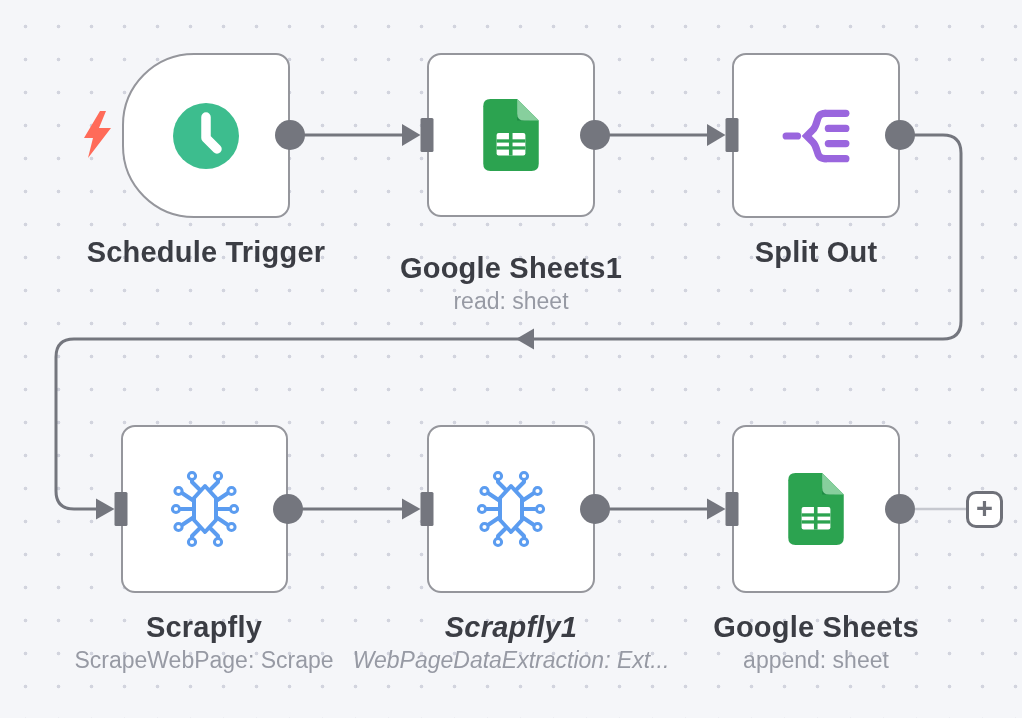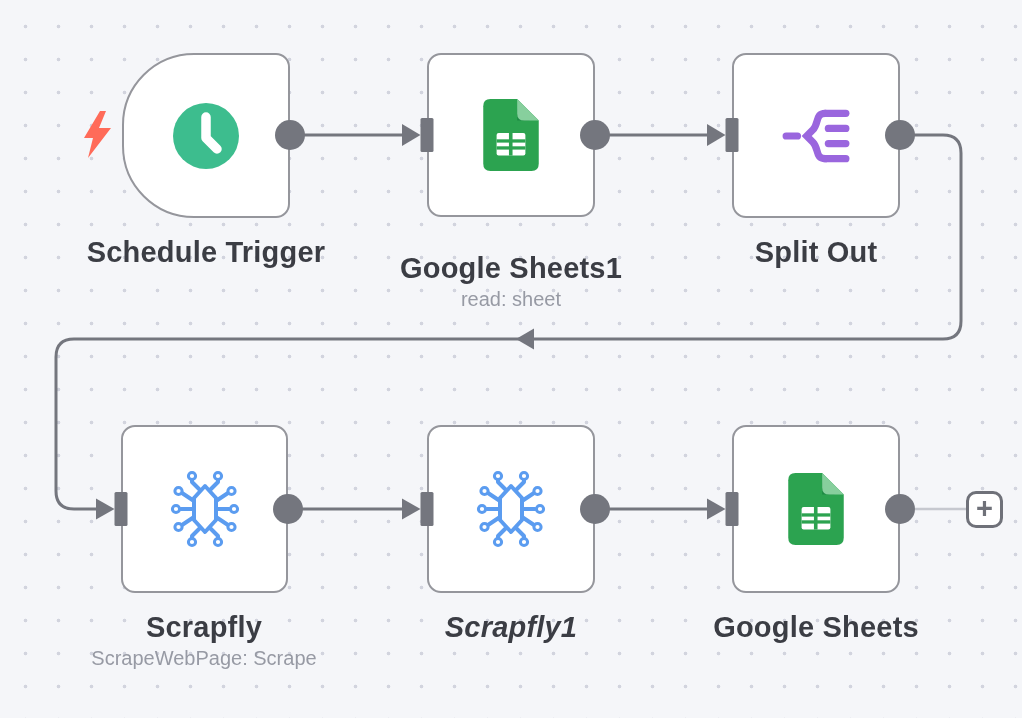--- a/index.html
+++ b/index.html
@@ -31,21 +31,21 @@
     z-index:2;
   }
   .node-title{
     font-size:29px;
     font-weight:600;
     color:#3b3d44;
     letter-spacing:0.2px;
     white-space:nowrap;
   }
   .node-sub{
-    font-size:20px;
+    font-size:23px;
     color:#979aa4;
     margin-top:3px;
     white-space:nowrap;
   }
   .bolt{position:absolute;left:83px;top:111px;z-index:2;}
   .add-btn{
     position:absolute;left:966px;top:491px;width:37px;height:37px;
     box-sizing:border-box;
     background:#fff;border:3px solid #6f7179;border-radius:10px;
     display:flex;align-items:center;justify-content:center;
@@ -176,23 +176,25 @@
   </div>
   <div class="node-label" style="left:636px;top:236px;">
     <div class="node-title">Split Out</div>
   </div>
   <div class="node-label" style="left:24px;top:611px;">
     <div class="node-title">Scrapfly</div>
     <div class="node-sub">ScrapeWebPage: Scrape</div>
   </div>
   <div class="node-label" style="left:331px;top:611px;font-style:italic;">
     <div class="node-title">Scrapfly1</div>
+    <div class="node-sub">WebPageDataExtraction: Ext...</div>
   </div>
   <div class="node-label" style="left:636px;top:611px;text-align:center;">
     <div class="node-title">Google Sheets</div>
+    <div class="node-sub">append: sheet</div>
   </div>
 
   <svg class="wires" viewBox="0 0 1022 718">
     <g stroke="#74767e" stroke-width="3" fill="none">
 
       <path d="M290,135 H404"></path>
 
       <path d="M595,135 H709"></path>
 
       <path d="M900,135 H943 Q961,135 961,153 V321 Q961,339 943,339 H74 Q56,339 56,357 V491 Q56,509 74,509 H98"></path>

